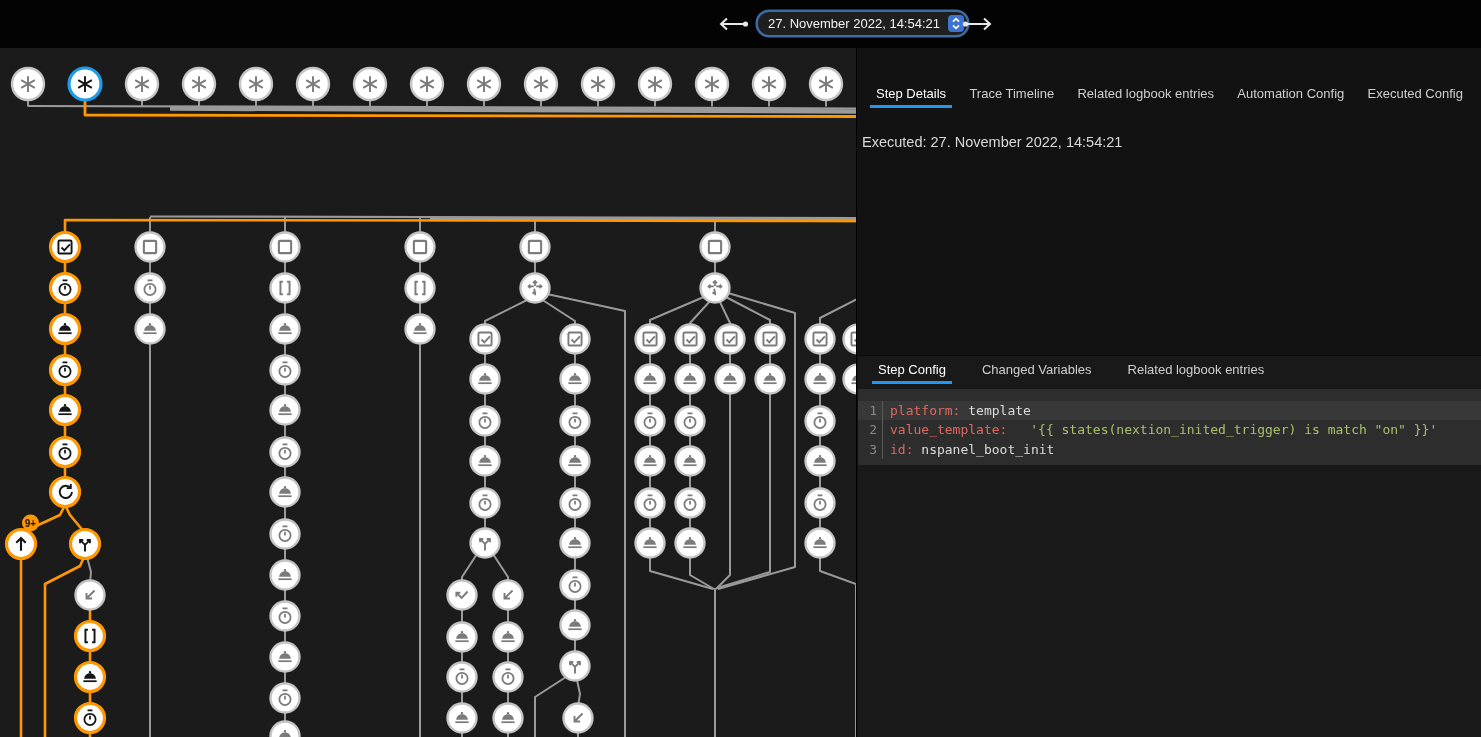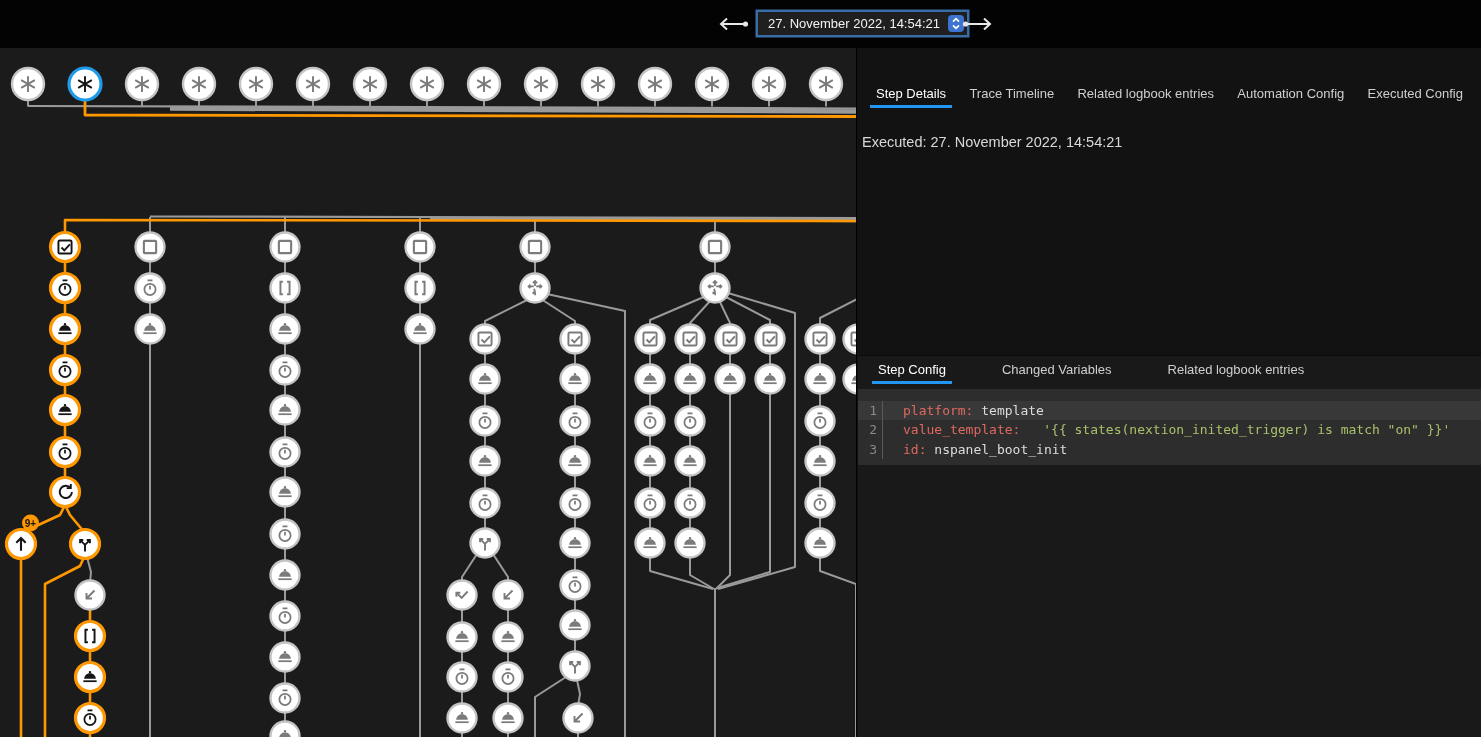--- a/index.html
+++ b/index.html
@@ -5,48 +5,48 @@
   * { margin:0; padding:0; box-sizing:border-box; }
   html,body { width:1481px; height:737px; overflow:hidden; background:#000; font-family:"Liberation Sans", sans-serif; }
   #app { position:relative; width:1481px; height:737px; background:#121212; }
 
   
   #topbar { position:absolute; left:0; top:0; width:1481px; height:48px; background:#030303; z-index:5; }
   .nav-arrow { position:absolute; top:17px; width:34px; height:14px; cursor:pointer; }
   #prev-arrow { left:716px; }
   #next-arrow { left:961px; }
   #trace-select { position:absolute; left:758px; top:12px; height:23px; min-width:192px;
-    background:#1f1f1f; border-radius:0; box-shadow:0 0 0 2.5px #3a6ca8;
+    background:#1f1f1f; border-radius:11px; box-shadow:0 0 0 2.5px #3a6ca8;
     display:flex; align-items:center; padding:0 3px 0 10px; cursor:pointer; }
   #trace-select .val { color:#f2f2f2; font-size:13px; white-space:nowrap; padding-right:8px; }
   #trace-select .stepper { width:16px; height:17px; background:#3d74d2; border-radius:4px;
     display:flex; align-items:center; justify-content:center; }
 
   
   #graph-pane { position:absolute; left:0; top:48px; width:857px; height:689px; background:#1b1b1b; overflow:hidden; border-right:1px solid #000; }
   #graph-svg { display:block; }
 
   
   #panel { position:absolute; left:858px; top:48px; width:623px; height:689px; background:#121212; }
   .tabbar { display:flex; align-items:flex-end; height:30px; }
   .tabbar .tab { position:relative; color:#cfcfcf; font-size:13px; padding:6px 2px 9px 2px; cursor:pointer; white-space:nowrap; }
   .tabbar .tab.active { color:#fff; }
   .tabbar .tab.active::after { content:""; position:absolute; left:-4px; right:-4px; bottom:2px; height:3px; background:#2196f3; }
   #top-tabs { justify-content:space-between; padding:0 16px;margin-top:32px; }
   #executed-line { color:#d9d9d9; font-size:14.5px; padding:24px 0 0 4px; }
 
   #bottom-section { position:absolute; left:0; top:307px; width:623px; height:382px; background:#191919; border-top:1px solid #0a0a0a; }
-  #bottom-tabs { padding:0 0 0 18px; gap:52px; }
+  #bottom-tabs { padding:0 0 0 18px; gap:32px; }
 
   
   #code-editor { margin-top:3px; background:#2d2d2d; font-family:"DejaVu Sans Mono", monospace; font-size:13px; padding:12px 0 6px 0; }
   .code-row { display:flex; line-height:19.4px; }
   .code-row.hl { background:#383838; }
   .gutter { width:24px; text-align:right; color:#8a8a8a; flex:none; padding-right:5px; }
-  .code-text { border-left:1px solid #5a5a5a; padding-left:20px; white-space:pre; color:#dcdcdc; }
+  .code-text { border-left:1px solid #5a5a5a; padding-left:7px; white-space:pre; color:#dcdcdc; }
   .tok-key { color:#e0695f; }
   .tok-plain { color:#dcdcdc; }
   .tok-str { color:#a8c16b;margin-left:15px; }
 </style>
 </head>
 <body>
 
 <div id="app">
 
   <div id="topbar">

